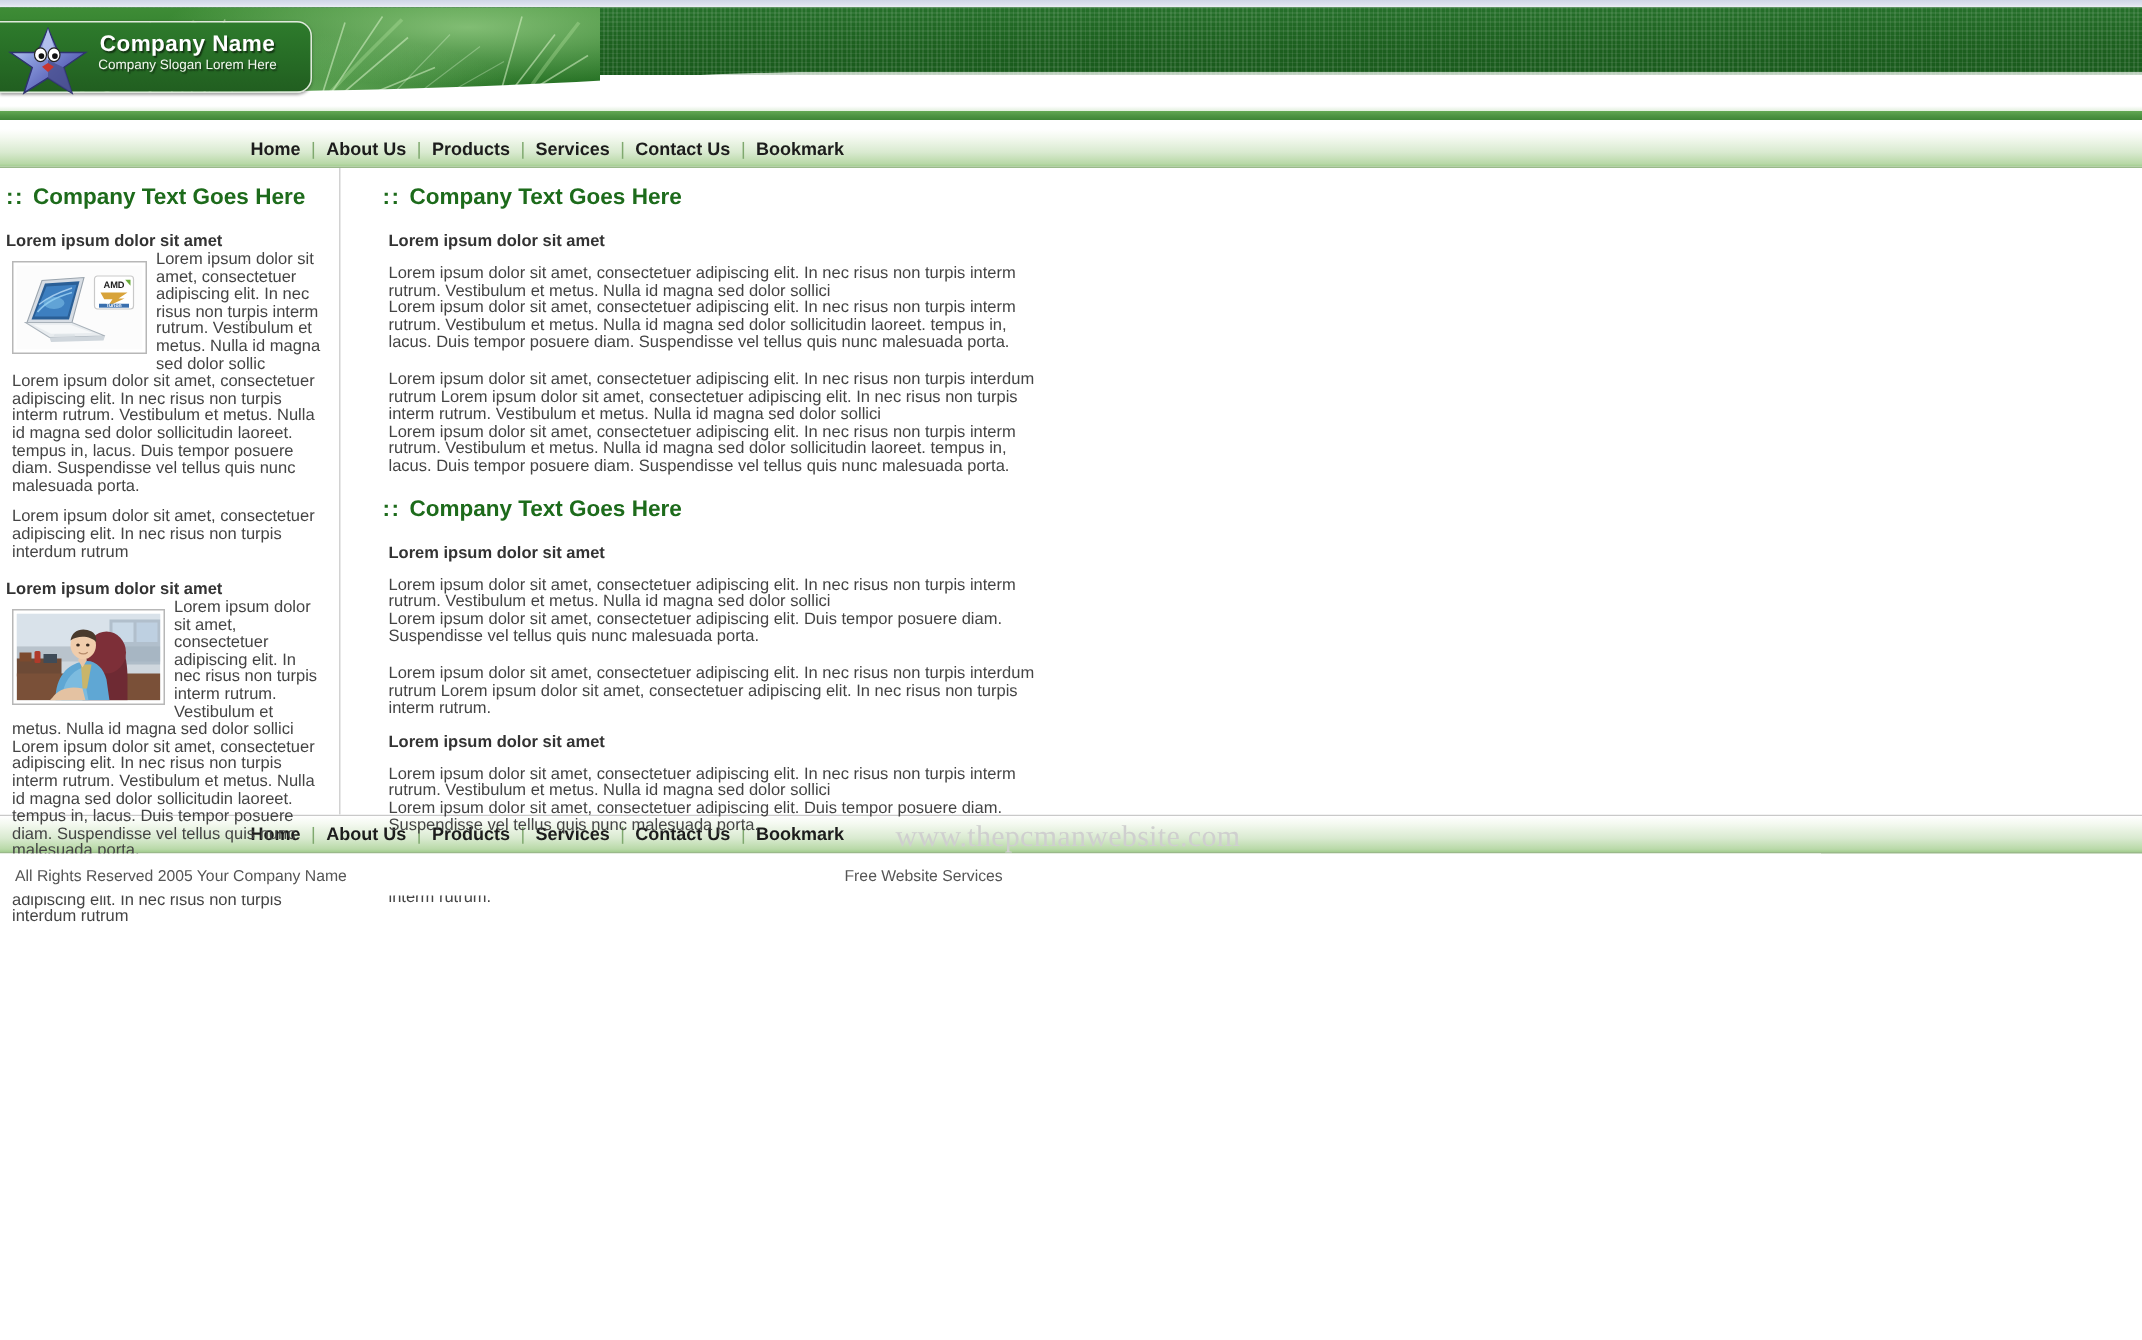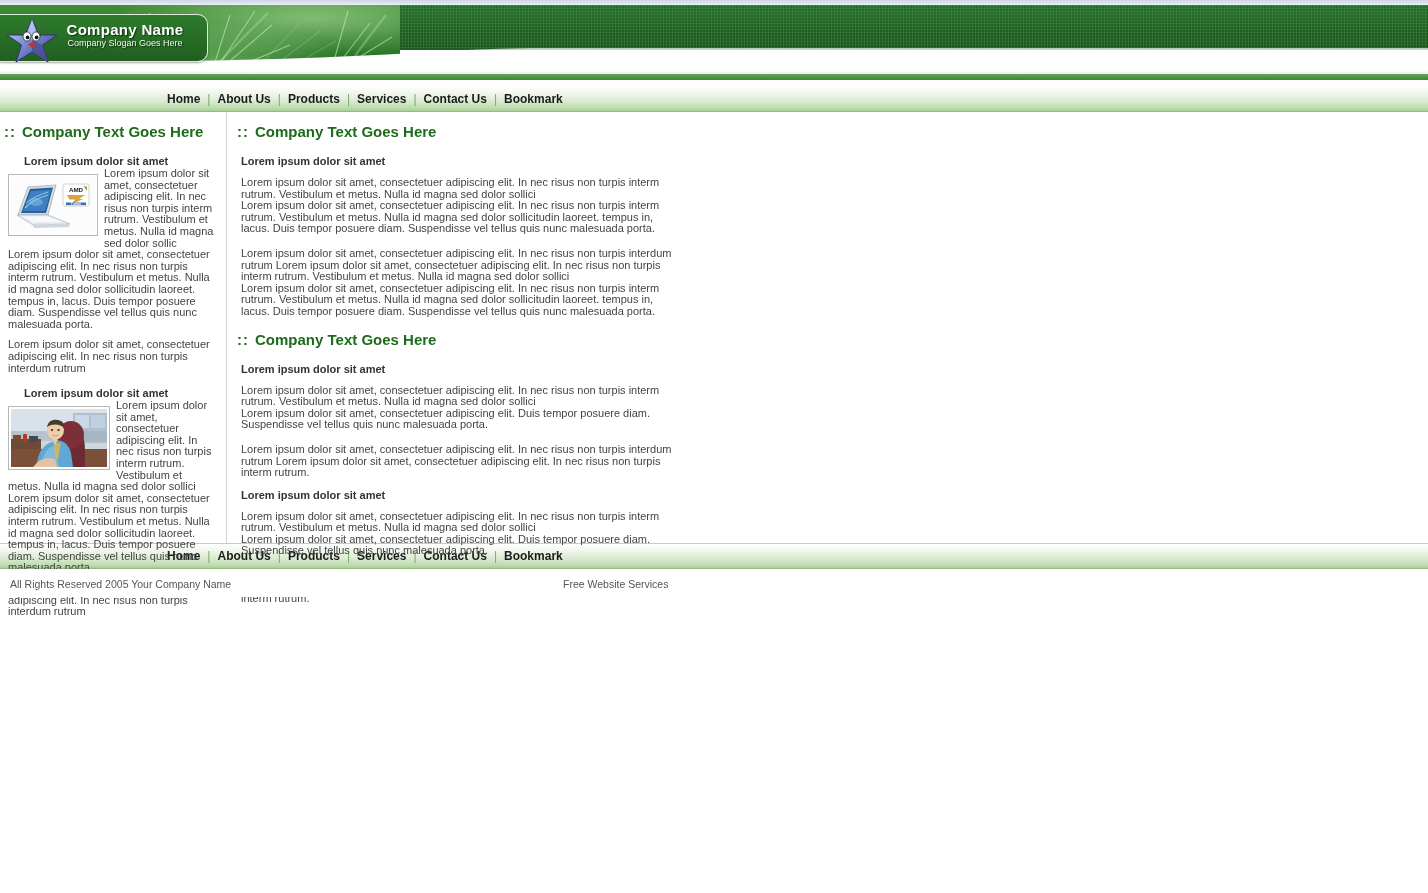--- a/index.html
+++ b/index.html
@@ -101,20 +101,21 @@
     cursor: pointer;
   }
   .nav-sep { color: #7fa96e; font-size: 12px; }
 
   
   #content {
     position: relative;
     width: 1428px; height: 431px;
     background: #ffffff;
     display: flex;
+    gap: 18px;
   }
   #col-left {
     width: 227px; flex: 0 0 227px;
     border-right: 1px solid #d2d2d2;
     padding: 0 8px 0 4px;
     position: relative;
   }
   #col-right {
     flex: 1 1 auto;
     padding: 0 8px 0 10px;
@@ -124,21 +125,21 @@
   .sec-title {
     font-size: 15px; font-weight: bold; color: #1d6b1b;
     margin: 10px 0 0 0; line-height: 20px;
     font-family: "Liberation Sans", sans-serif;
   }
   .sec-title .colons { color: #1d6b1b; margin-right: 6px; letter-spacing: 1px; }
   #col-right .sec-title { margin-left: 0; }
 
   .sub-title {
     font-size: 11px; font-weight: bold; color: #333333;
-    margin: 12px 0 0 20px; line-height: 14px;
+    margin: 12px 0 0 0; line-height: 14px;
     font-family: "Liberation Sans", sans-serif;
   }
   #col-right .sub-title { margin-left: 4px; }
 
   .para {
     font-size: 11px; color: #444444; line-height: 11.6px;
     margin: 9px 0 0 4px; text-align: left;
     font-family: "Liberation Sans", sans-serif;
   }
   .para.tight { margin-top: 0px; }
@@ -245,21 +246,21 @@
       <polygon points="28,3 33,19 28,24 23,19" fill="#b9c4ee" opacity="0.85"></polygon>
       <polygon points="28,24 38.5,29 44,46 28,36" fill="#4a508f" opacity="0.8"></polygon>
       <ellipse cx="23" cy="20.5" rx="4" ry="4.6" fill="#ffffff" stroke="#222" stroke-width="0.8"></ellipse>
       <ellipse cx="32" cy="20.5" rx="4" ry="4.6" fill="#ffffff" stroke="#222" stroke-width="0.8"></ellipse>
       <circle cx="23.6" cy="21.4" r="1.9" fill="#111"></circle>
       <circle cx="32.6" cy="21.4" r="1.9" fill="#111"></circle>
       <polygon points="28,26 32,28.5 28,32 24,28.5" fill="#c8352f"></polygon>
     </svg>
     <div class="logo-text-wrap">
       <div id="company-name">Company Name</div>
-      <div id="company-slogan">Company Slogan Goes Here</div>
+      <div id="company-slogan">Company Slogan Lorem Here</div>
     </div>
   </div>
 </div>
 
 <div class="navbar" id="top-nav">
   <div class="nav-inner">
     <a class="nav-link" href="#">Home</a>
     <span class="nav-sep">|</span>
     <a class="nav-link" href="#">About Us</a>
     <span class="nav-sep">|</span>
@@ -373,20 +374,21 @@
     <div class="para" style="max-width:436px">Lorem ipsum dolor sit amet, consectetuer adipiscing elit. In nec risus non turpis interm rutrum. Vestibulum et metus. Nulla id magna sed dolor sollici</div>
     <div class="para tight" style="max-width:436px">Lorem ipsum dolor sit amet, consectetuer adipiscing elit. Duis tempor posuere diam. Suspendisse vel tellus quis nunc malesuada porta.</div>
     <div class="para" style="max-width:436px;margin-top:13px">Lorem ipsum dolor sit amet, consectetuer adipiscing elit. In nec risus non turpis interdum rutrum Lorem ipsum dolor sit amet, consectetuer adipiscing elit. In nec risus non turpis interm rutrum.</div>
 
     <div class="sub-title" style="margin-top:9px">Lorem ipsum dolor sit amet</div>
     <div class="para" style="max-width:436px">Lorem ipsum dolor sit amet, consectetuer adipiscing elit. In nec risus non turpis interm rutrum. Vestibulum et metus. Nulla id magna sed dolor sollici</div>
     <div class="para tight" style="max-width:436px">Lorem ipsum dolor sit amet, consectetuer adipiscing elit. Duis tempor posuere diam. Suspendisse vel tellus quis nunc malesuada porta.</div>
     <div class="para" style="max-width:436px;margin-top:13px">Lorem ipsum dolor sit amet, consectetuer adipiscing elit. In nec risus non turpis interdum rutrum Lorem ipsum dolor sit amet, consectetuer adipiscing elit. In nec risus non turpis interm rutrum.</div>
   </div>
 
+  <div id="watermark">www.thepcmanwebsite.com</div>
 </div>
 
 <div id="footer-nav">
   <div class="nav-inner">
     <a class="nav-link" href="#">Home</a>
     <span class="nav-sep">|</span>
     <a class="nav-link" href="#">About Us</a>
     <span class="nav-sep">|</span>
     <a class="nav-link" href="#">Products</a>
     <span class="nav-sep">|</span>

